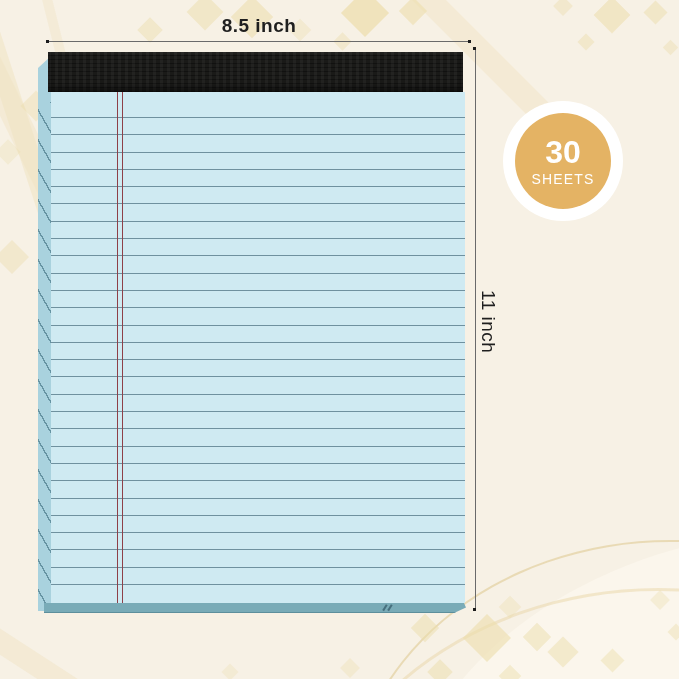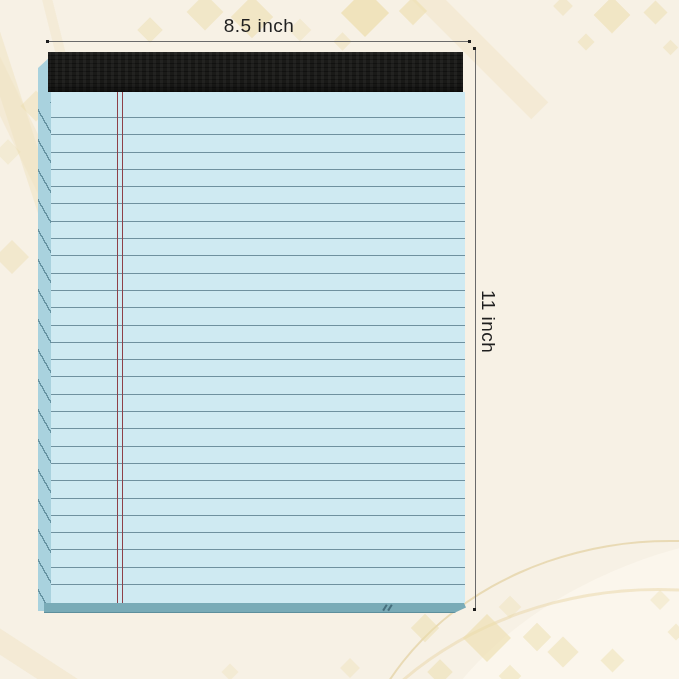--- a/index.html
+++ b/index.html
@@ -67,21 +67,21 @@
   }
   .slash-mark i:nth-child(1){left:3px;}
   .slash-mark i:nth-child(2){left:8px;}
 
   
   .dim-line-h{position:absolute;left:48px;top:41px;width:422px;height:1px;background:#6a6a6a;}
   .dim-line-v{position:absolute;left:475px;top:49px;width:1px;height:561px;background:#6a6a6a;}
   .dim-dot{position:absolute;width:3px;height:3px;background:#1c1c1c;}
   .dim-label-w{
     position:absolute;left:48px;top:15px;width:422px;
-    text-align:center;font-size:19px;color:#1f1f1f;letter-spacing:.5px;
+    text-align:center;font-size:19px;color:#1f1f1f;letter-spacing:.5px;font-weight:bold;
   }
   .dim-label-h{
     position:absolute;left:477px;top:290px;
     writing-mode:vertical-rl;
     font-size:19px;color:#1f1f1f;letter-spacing:.5px;
   }
 
   
   .badge{
     position:absolute;left:503px;top:101px;width:120px;height:120px;
@@ -160,14 +160,20 @@
   <div class="dim-label-w">8.5 inch</div>
   <div class="dim-line-h"></div>
   <div class="dim-dot" style="left:46px;top:40px;"></div>
   <div class="dim-dot" style="left:468px;top:40px;"></div>
 
   <div class="dim-label-h">11 inch</div>
   <div class="dim-line-v"></div>
   <div class="dim-dot" style="left:473px;top:47px;"></div>
   <div class="dim-dot" style="left:473px;top:608px;"></div>
 
+  <div class="badge">
+    <div class="badge-inner">
+      <div class="badge-count">30</div>
+      <div class="badge-unit">SHEETS</div>
+    </div>
+  </div>
 
 </div>
 
 </body></html>

